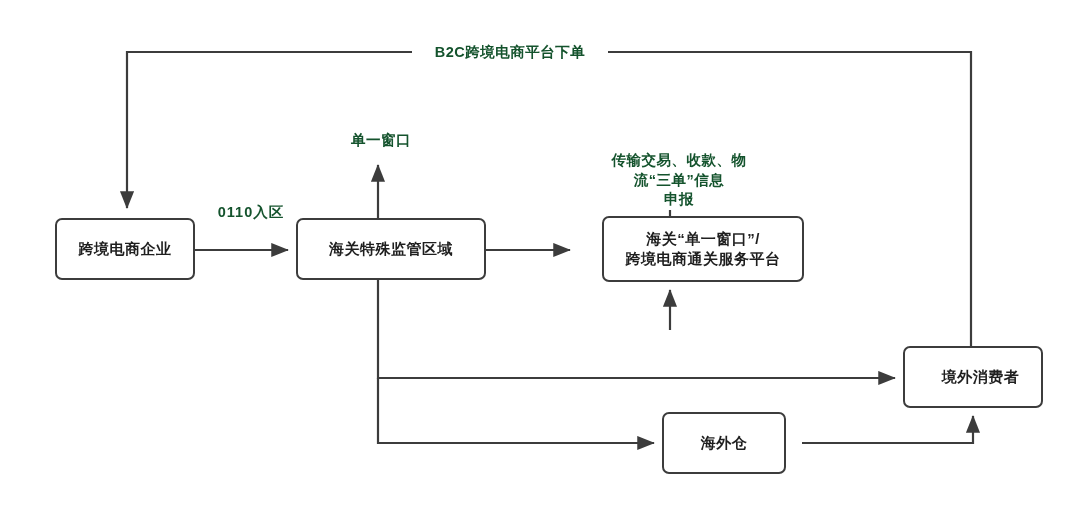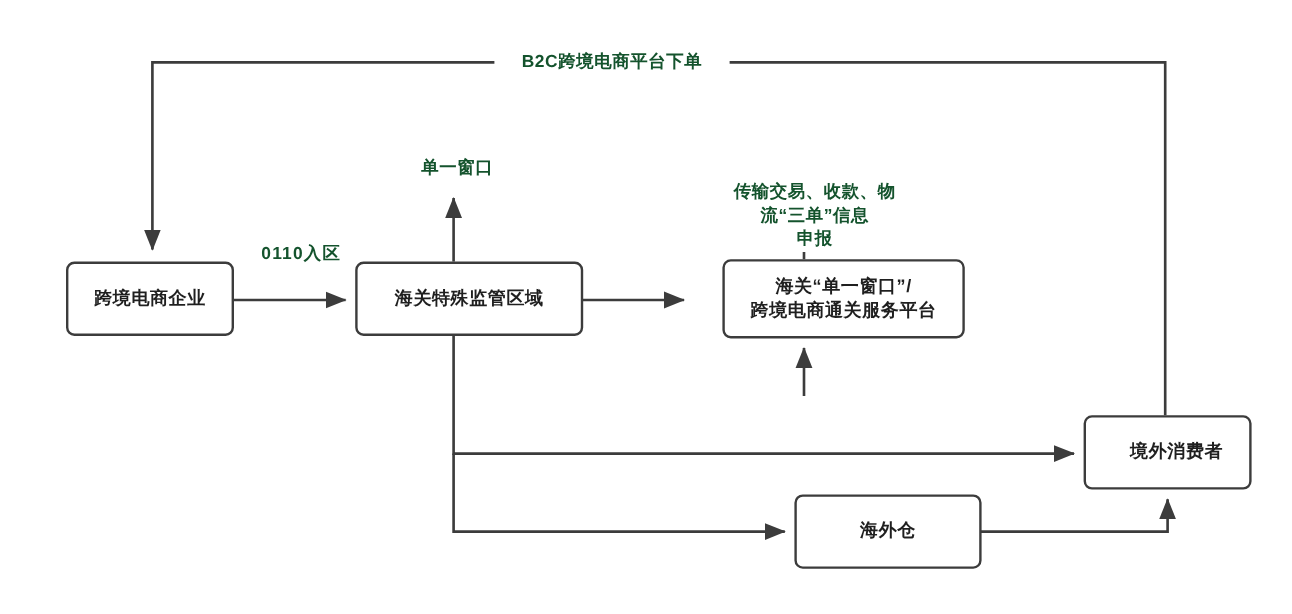--- a/index.html
+++ b/index.html
@@ -121,21 +121,21 @@
 
   <div class="node-box" style="left:578px; top:216px; width:202px; height:66px;margin-left:24px;">
     <span class="node-label">海关“单一窗口”/
 跨境电商通关服务平台</span>
   </div>
 
   <div class="node-box" style="left:903px; top:346px; width:140px; height:62px;padding-left:21px;">
     <span class="node-label">境外消费者</span>
   </div>
 
-  <div class="node-box" style="left:662px; top:412px; width:156px; height:62px;">
+  <div class="node-box" style="left:662px; top:412px; width:124px; height:62px;">
     <span class="node-label">海外仓</span>
   </div>
 
   <div class="edge-label" style="left:412px; top:43px; width:190px;">B2C跨境电商平台下单</div>
 
   <div class="edge-label mono-num" style="left:208px; top:203px; width:80px;">0110入区</div>
 
   <div class="edge-label" style="left:318px; top:131px; width:120px;">单一窗口</div>
 
   <div class="edge-label" style="left:586px; top:110px; width:180px;margin-top:41px;">传输交易、收款、物

